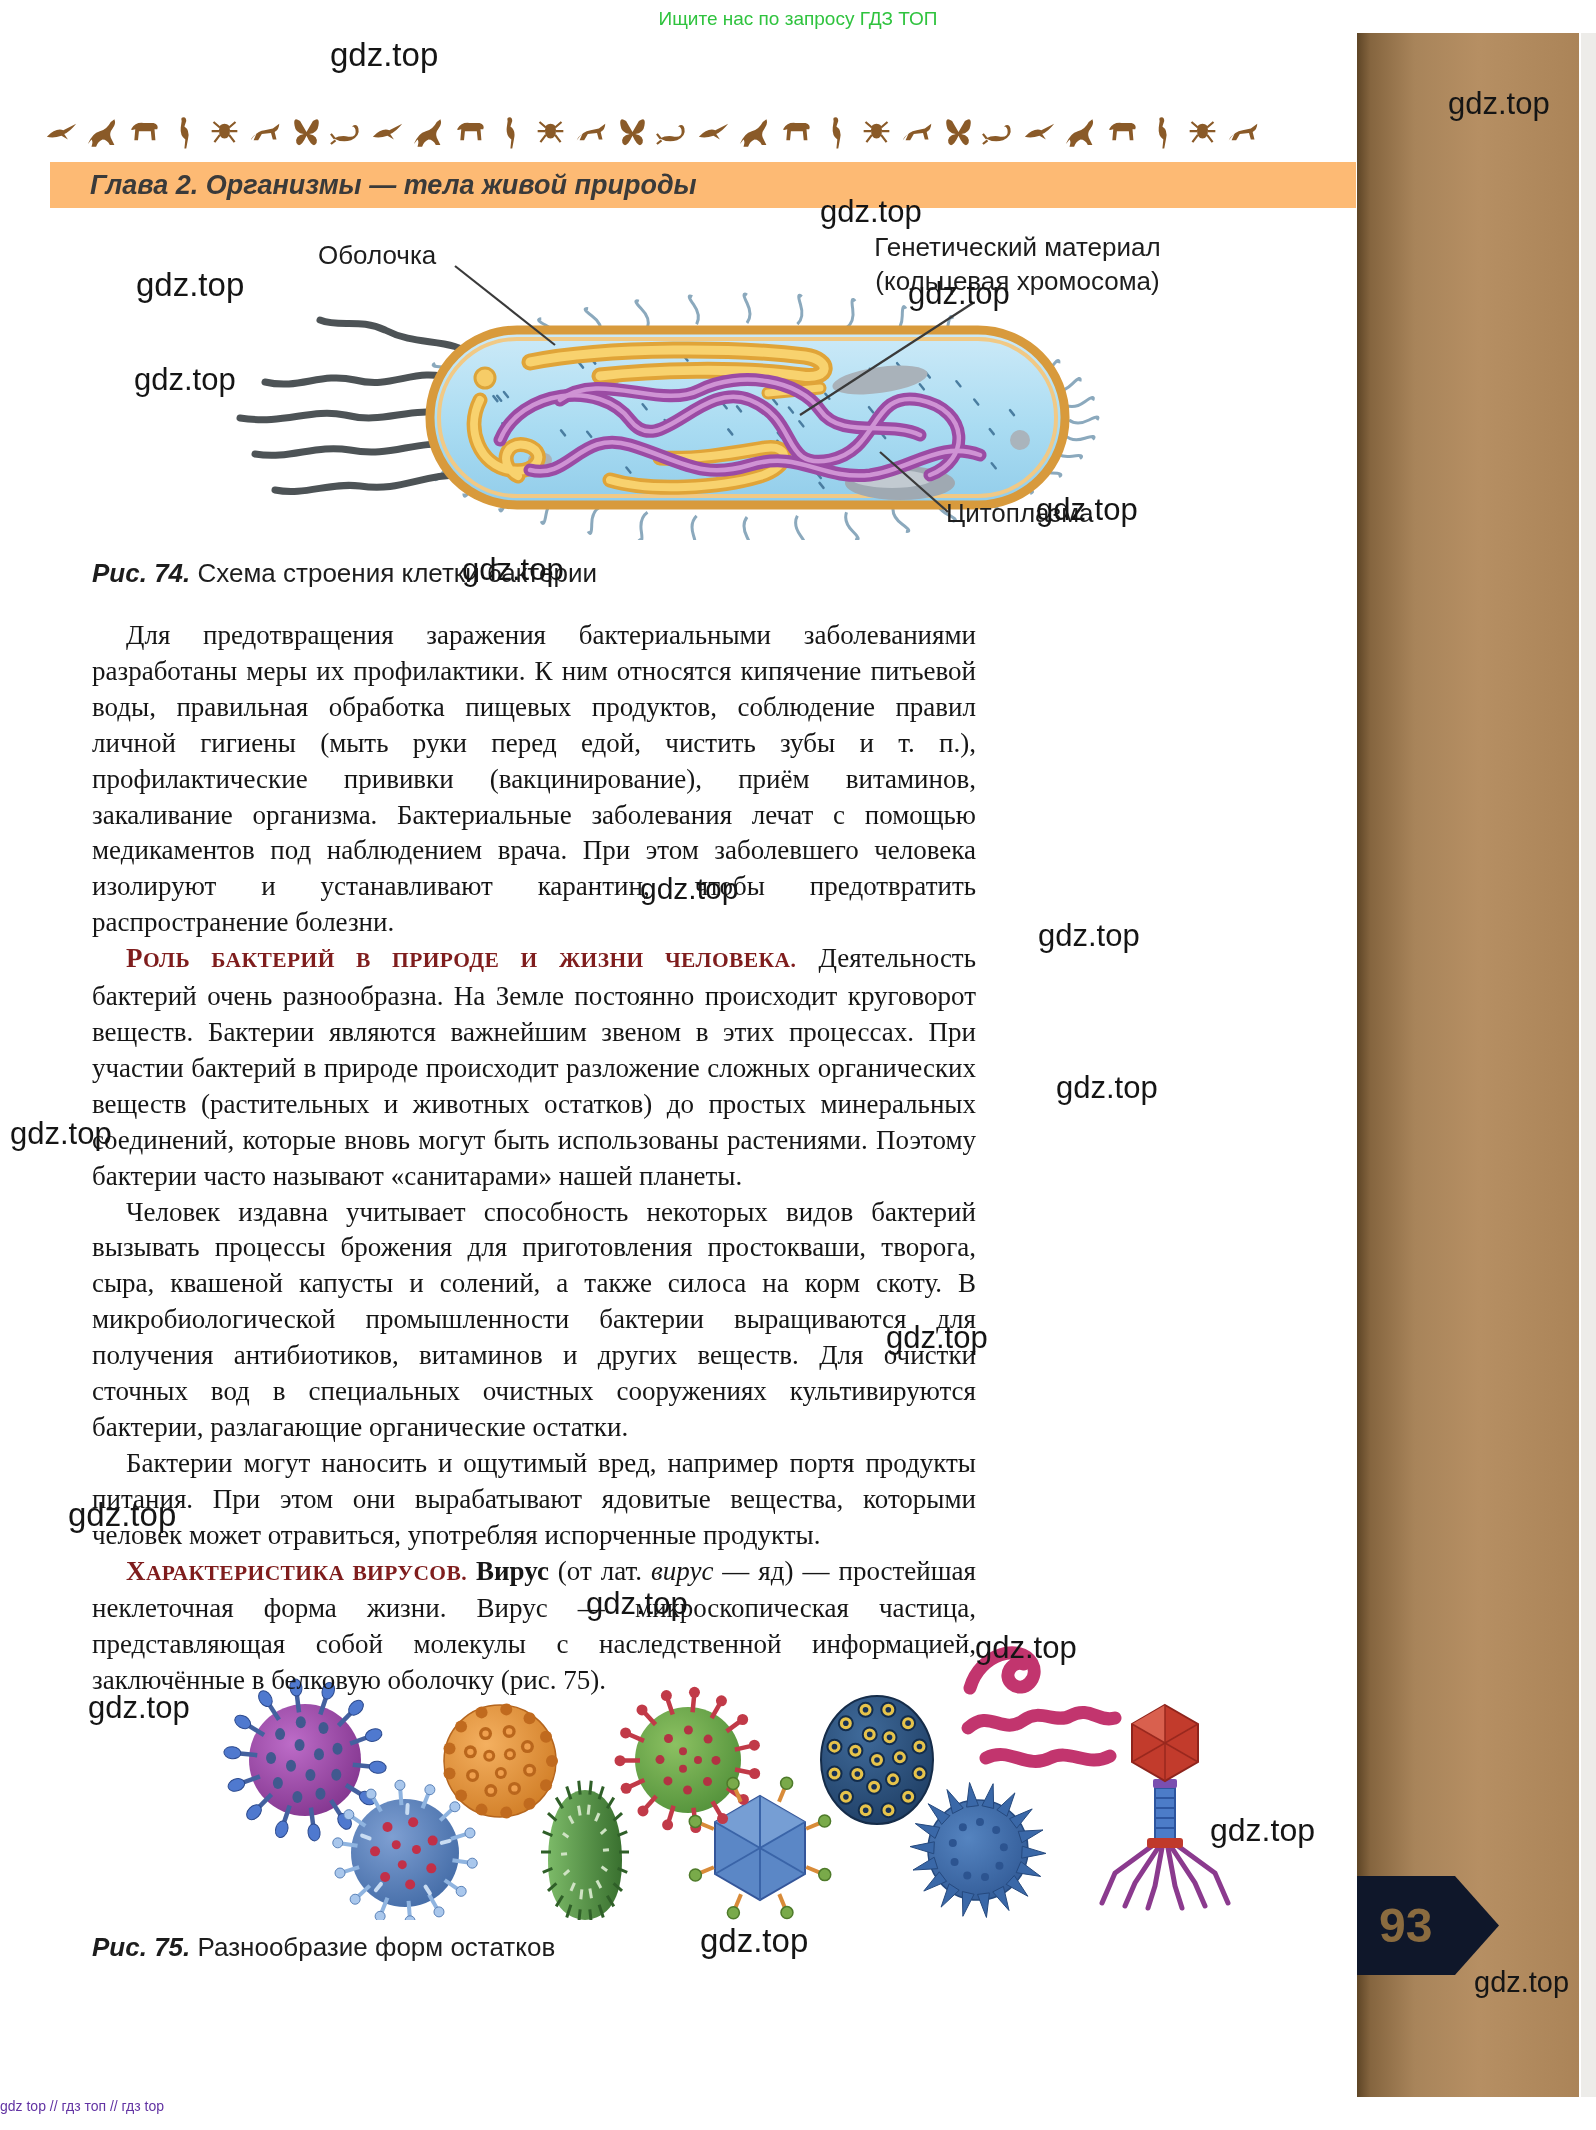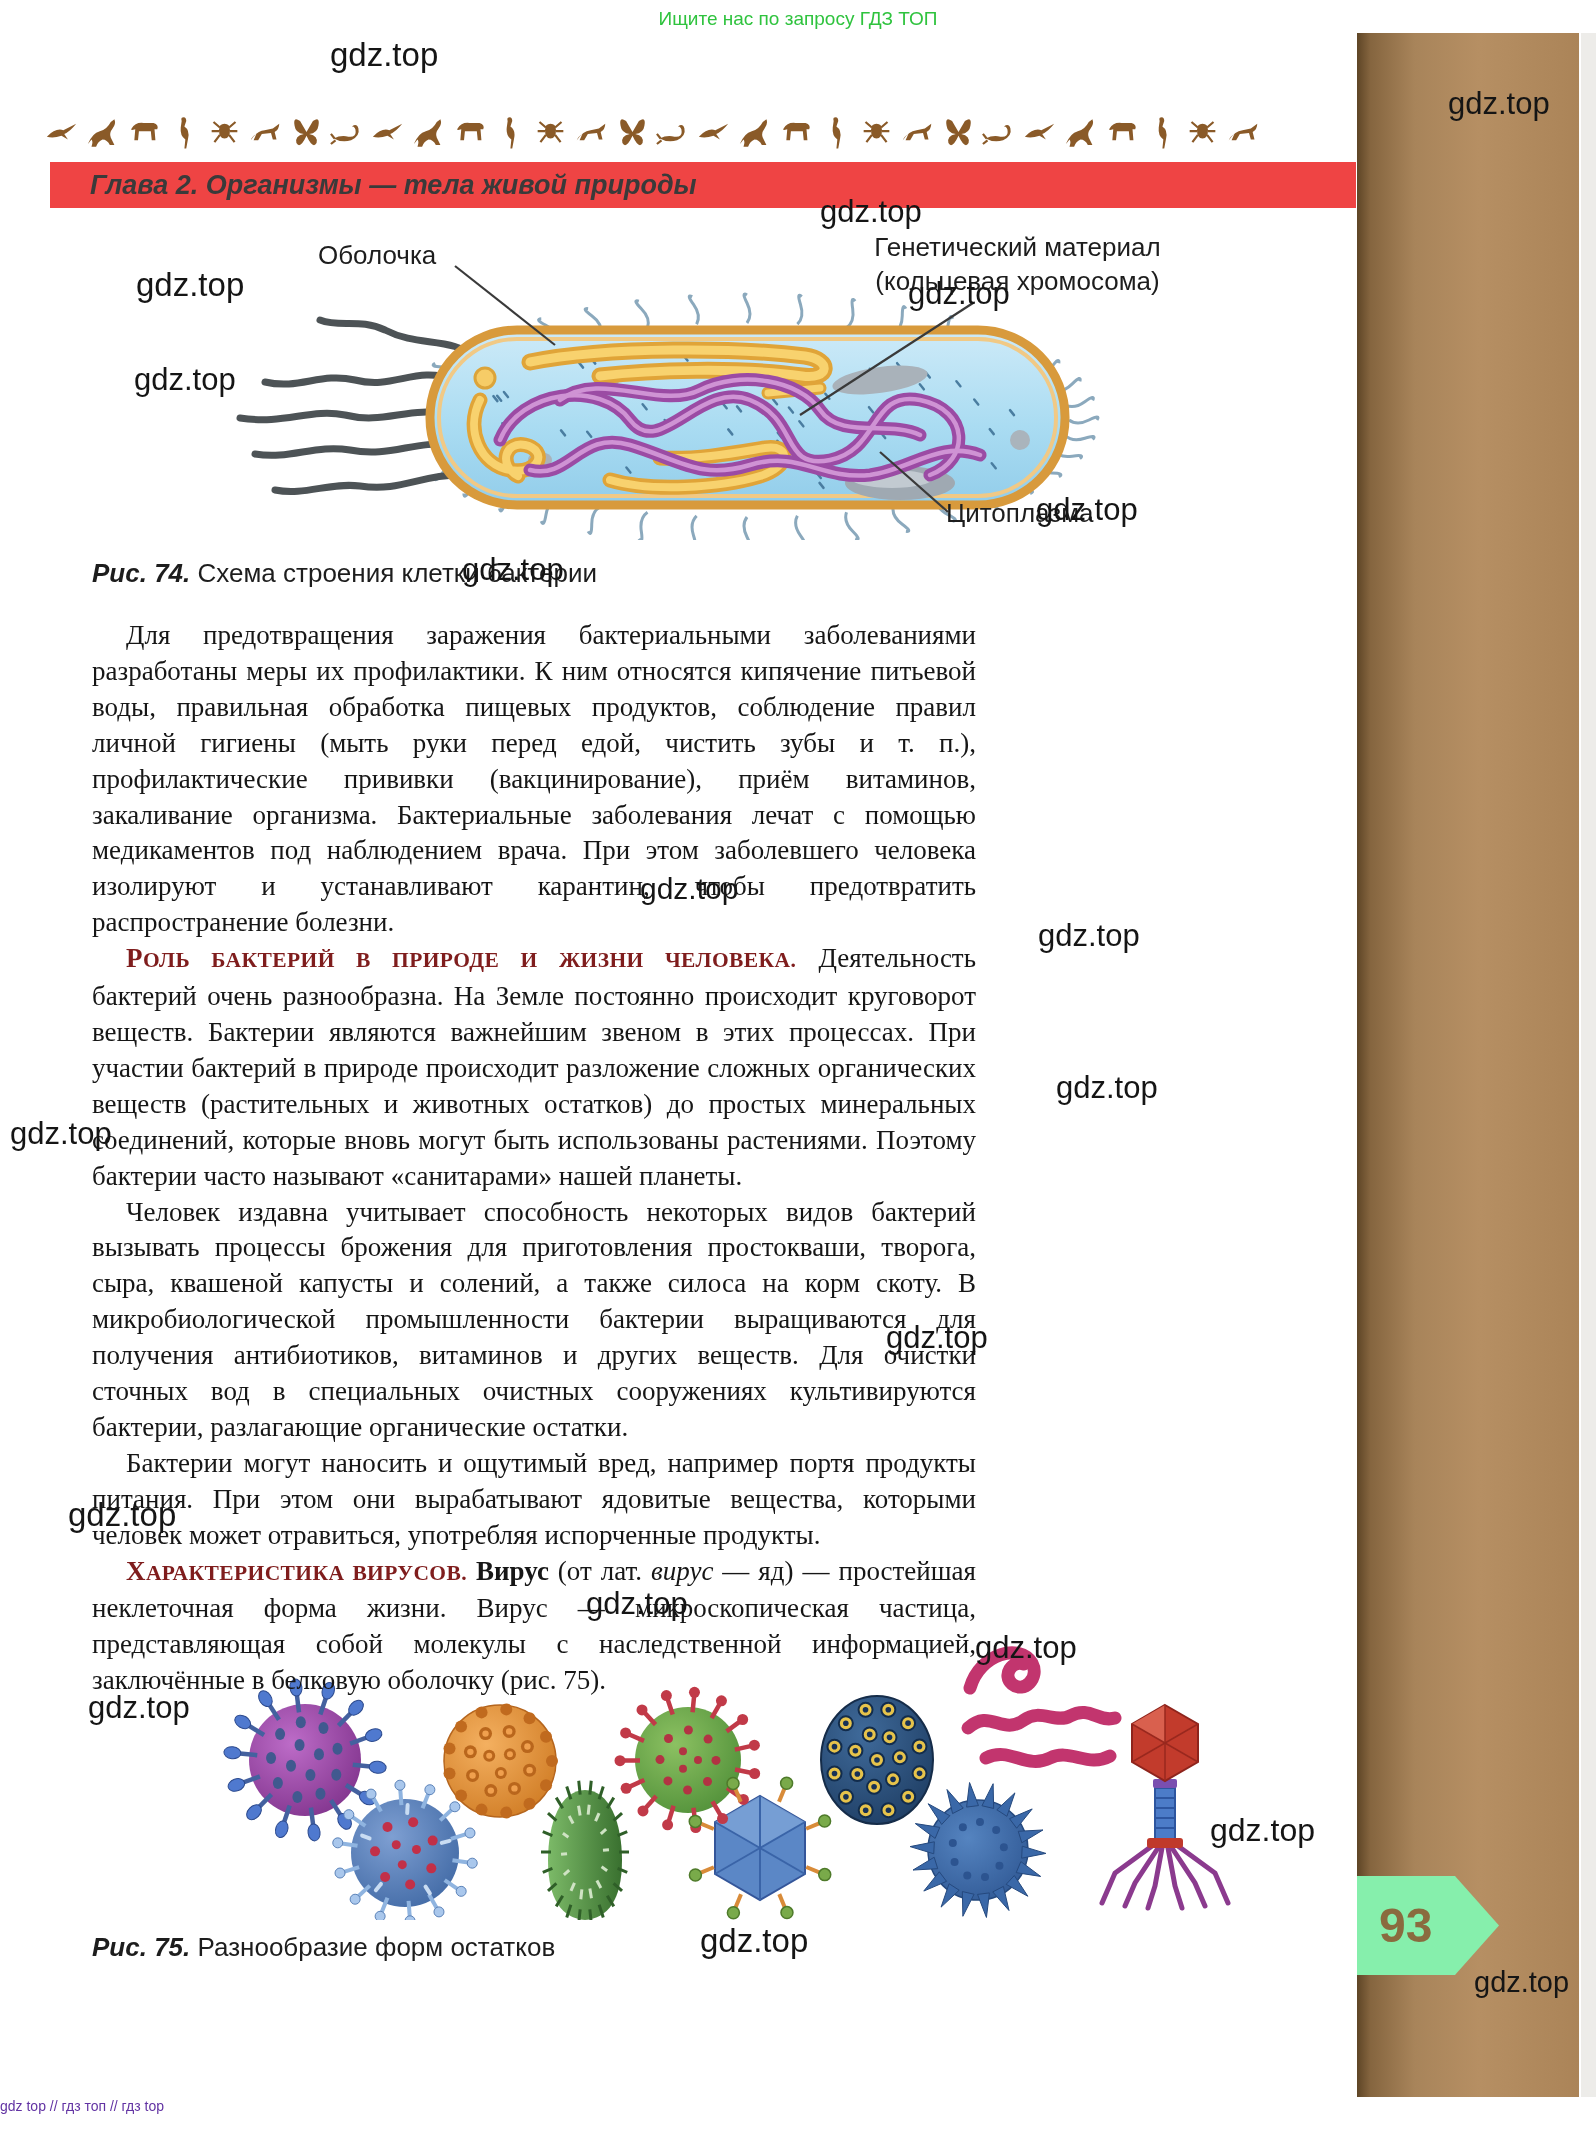--- a/index.html
+++ b/index.html
@@ -5,41 +5,41 @@
   html,body{margin:0;padding:0;background:#fff;}
   .page{position:relative;width:1596px;height:2130px;background:#ffffff;overflow:hidden;
         font-family:"Liberation Sans",sans-serif;}
   .top-promo{position:absolute;left:0;top:8px;width:1596px;text-align:center;
         font-size:19px;color:#2fc33e;}
   .wm{position:absolute;color:#151515;white-space:nowrap;z-index:40;
         font-family:"Liberation Sans",sans-serif;}
   .animal-row{position:absolute;left:45px;top:110px;width:1215px;height:44px;
         display:flex;justify-content:space-between;align-items:flex-end;}
   .animal{width:33px;height:42px;fill:#8a5a28;stroke:#8a5a28;stroke-width:0;}
-  .chapter-bar{position:absolute;left:50px;top:162px;width:1306px;height:46px;background:#ef4444;}
+  .chapter-bar{position:absolute;left:50px;top:162px;width:1306px;height:46px;background:#fdba74;}
   .chapter-bar span{display:block;padding-left:40px;line-height:47px;font-style:italic;
         font-weight:bold;font-size:27px;color:#3a3a3a;}
   .diagram-label{position:absolute;font-size:26px;color:#1d1d1d;z-index:5;}
   .label-center{text-align:center;line-height:34px;}
   .fig-caption{position:absolute;left:92px;font-size:26px;color:#1d1d1d;z-index:5;}
   .cap-label{font-weight:bold;font-style:italic;}
   .text-col{position:absolute;left:92px;top:618px;width:884px;z-index:3;
         font-family:"Liberation Serif",serif;font-size:27px;line-height:35.9px;
         color:#161616;text-align:justify;}
   .text-col p{margin:0;text-indent:34px;}
   .sc-head{color:#7f1d1d;font-weight:bold;letter-spacing:.4px;}
   .sc-lead{font-size:27px;}
   .sc-rest{font-size:21.5px;}
   .term{font-weight:bold;}
   .lat{font-style:italic;}
   .fig-svg{position:absolute;z-index:2;}
   .sidebar{position:absolute;left:1357px;top:33px;width:222px;height:2064px;
         background:linear-gradient(90deg,#5e4526 0%,#85653f 6%,#a8845a 26%,#b68f63 55%,#ab8458 100%);}
   .side-strip{position:absolute;left:1581px;top:33px;width:15px;height:2064px;background:#edece9;}
-  .page-flag{position:absolute;left:1357px;top:1876px;width:142px;height:99px;background:#86efac;
+  .page-flag{position:absolute;left:1357px;top:1876px;width:142px;height:99px;background:#0f172a;
         clip-path:polygon(0 0,69% 0,100% 50%,69% 100%,0 100%);display:flex;align-items:center;z-index:6;}
   .page-num{padding-left:22px;font-size:48px;font-weight:bold;color:#8a6b3f;}
   .footer{position:absolute;left:0;top:2098px;width:1596px;
         font-size:14px;color:#6233a3;}
 </style>
 </head>
 <body>
 
 <svg width="0" height="0" style="position:absolute" aria-hidden="true">
   <defs>

